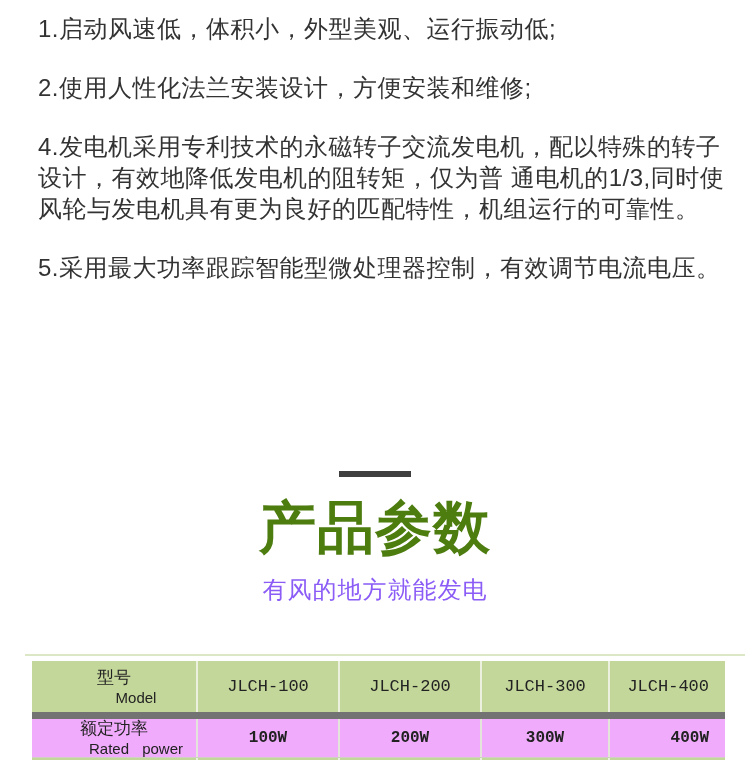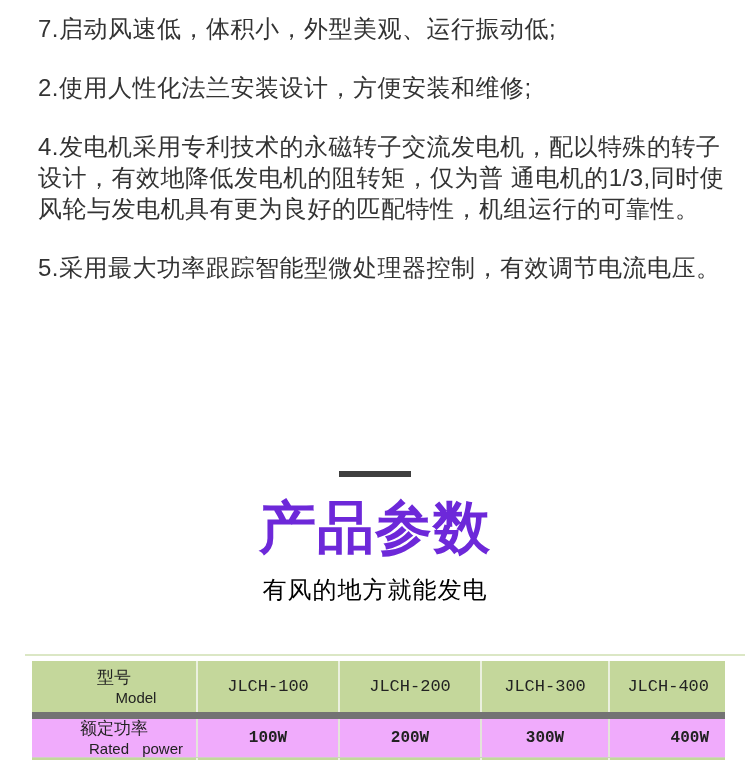--- a/index.html
+++ b/index.html
@@ -40,32 +40,32 @@
   }
   .section-title {
     position: absolute;
     top: 494px;
     left: 0;
     width: 750px;
     text-align: center;
     font-size: 57px;
     line-height: 66px;
     font-weight: 900;
-    color: #6d28d9;
+    color: #4d7c0f;
     letter-spacing: 1px;
   }
   .section-subtitle {
     position: absolute;
     top: 575px;
     left: 0;
     width: 750px;
     text-align: center;
     font-size: 24px;
     line-height: 30px;
-    color: #000000;
+    color: #8b5cf6;
     letter-spacing: 1px;
   }
 
   
   .table-hairline {
     position: absolute;
     left: 25px;
     top: 654px;
     width: 720px;
     height: 2px;
@@ -137,21 +137,21 @@
     font-size: 17px;
     color: #222222;
   }
   .row-white .mono-val { font-size: 16px; font-weight: bold; }
   .tcell.right-clip { align-items: flex-end; padding-right: 2px; }
 </style>
 </head>
 <body>
 
 <div class="features">
-  <p>7.启动风速低，体积小，外型美观、运行振动低;</p>
+  <p>1.启动风速低，体积小，外型美观、运行振动低;</p>
   <p>2.使用人性化法兰安装设计，方便安装和维修;</p>
   <p>4.发电机采用专利技术的永磁转子交流发电机，配以特殊的转子
 设计，有效地降低发电机的阻转矩，仅为普 通电机的1/3,同时使
 风轮与发电机具有更为良好的匹配特性，机组运行的可靠性。</p>
   <p>5.采用最大功率跟踪智能型微处理器控制，有效调节电流电压。</p>
 </div>
 
 <div class="divider-bar"></div>
 <div class="section-title">产品参数</div>
 <div class="section-subtitle">有风的地方就能发电</div>

